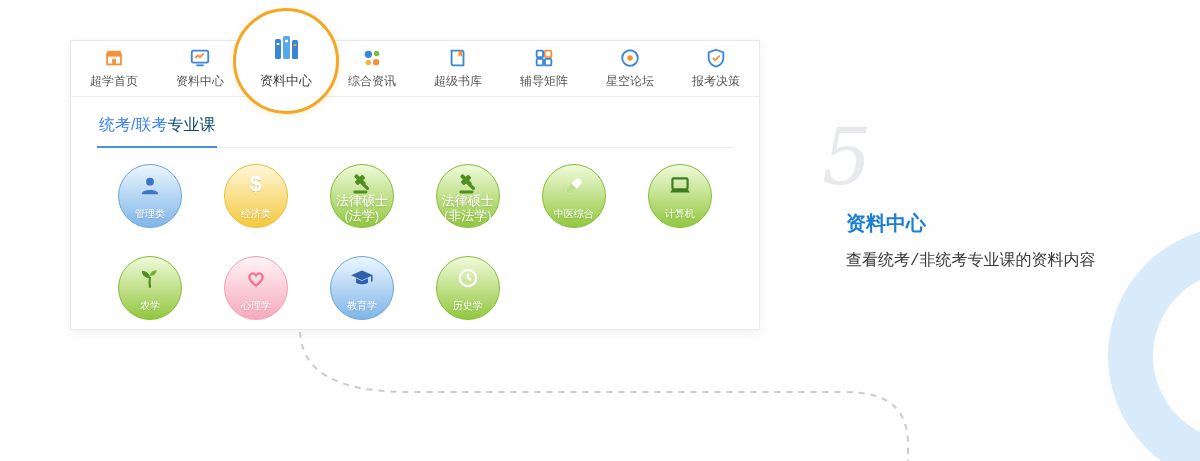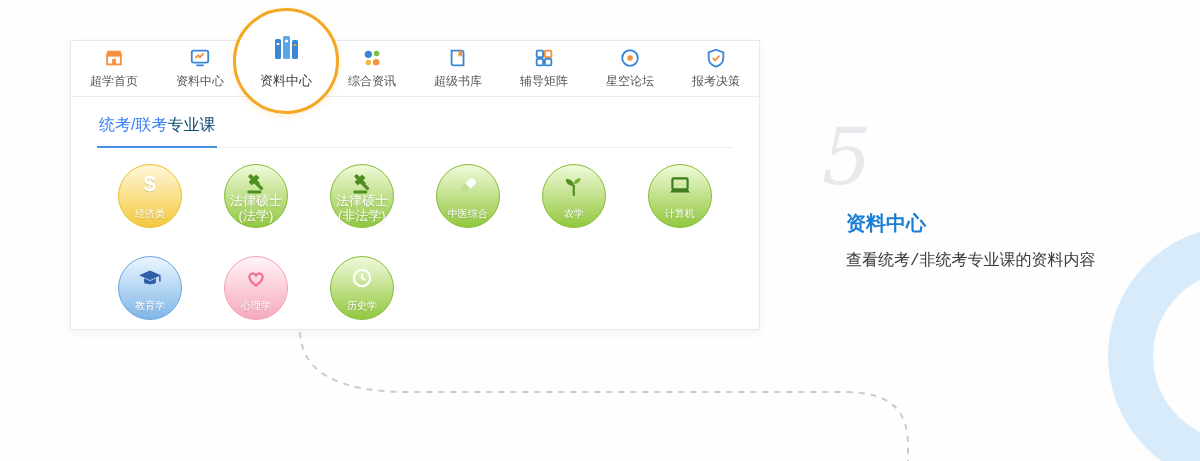--- a/index.html
+++ b/index.html
@@ -165,20 +165,31 @@
 
     <div class="panel">
       <div class="tab-row">
         <span class="tab">
           <span class="tab-part1">统考/联考</span><span class="tab-part2">专业课</span>
         </span>
       </div>
 
       <div class="cats">
 
+        <div class="cat">
+          <div class="cat-circle blue">
+            <span class="cat-icon">
+              <svg width="26" height="26" viewBox="0 0 24 24" fill="#3b76c2">
+                <circle cx="12" cy="8" r="3.6"></circle>
+                <path d="M4.5 19.5 c0 -5 15 -5 15 0 Z"></path>
+              </svg>
+            </span>
+            <span class="cat-label">管理类</span>
+          </div>
+        </div>
 
         <div class="cat">
           <div class="cat-circle yellow">
             <span class="cat-icon">
               <span class="glyph-dollar">$</span>
             </span>
             <span class="cat-label">经济类</span>
           </div>
         </div>
 
@@ -227,63 +238,63 @@
                 </g>
               </svg>
             </span>
             <span class="cat-label">中医综合</span>
           </div>
         </div>
 
         <div class="cat">
           <div class="cat-circle green">
             <span class="cat-icon">
+              <svg width="26" height="26" viewBox="0 0 24 24">
+                <rect x="5" y="5" width="14" height="10" rx="1.2" fill="none" stroke="#3f7d1f" stroke-width="2"></rect>
+                <path d="M3 18 h18 l-1.5 -2.5 h-15 Z" fill="#3f7d1f"></path>
+              </svg>
+            </span>
+            <span class="cat-label">计算机</span>
+          </div>
+        </div>
+
+        <div class="cat">
+          <div class="cat-circle green">
+            <span class="cat-icon">
               <svg width="26" height="26" viewBox="0 0 24 24" fill="#4f8f1f">
                 <path d="M12 21 c-.5 -4 -.5 -7 0 -10" stroke="#4f8f1f" stroke-width="2" fill="none"></path>
                 <path d="M12 12 C7 12 4.5 9 4.5 5.5 C9 5.5 12 8 12 12 Z"></path>
                 <path d="M12 10 C15.5 10 18 7.8 18 4.8 C14.5 4.8 12 7 12 10 Z" fill="#6fae2f"></path>
               </svg>
             </span>
             <span class="cat-label">农学</span>
           </div>
         </div>
 
         <div class="cat">
-          <div class="cat-circle green">
-            <span class="cat-icon">
-              <svg width="26" height="26" viewBox="0 0 24 24">
-                <rect x="5" y="5" width="14" height="10" rx="1.2" fill="none" stroke="#3f7d1f" stroke-width="2"></rect>
-                <path d="M3 18 h18 l-1.5 -2.5 h-15 Z" fill="#3f7d1f"></path>
-              </svg>
-            </span>
-            <span class="cat-label">计算机</span>
+          <div class="cat-circle pink">
+            <span class="cat-icon">
+              <svg width="26" height="26" viewBox="0 0 24 24" fill="none" stroke="#f2708e" stroke-width="2">
+                <path d="M12 19 C5.5 14.5 4.5 10 7.5 8.2 C9.5 7 11.5 8.5 12 9.5 C12.5 8.5 14.5 7 16.5 8.2 C19.5 10 18.5 14.5 12 19 Z"></path>
+              </svg>
+            </span>
+            <span class="cat-label">心理学</span>
           </div>
         </div>
 
         <div class="cat">
           <div class="cat-circle blue">
             <span class="cat-icon">
               <svg width="28" height="26" viewBox="0 0 24 24" fill="#2f5fa8">
                 <path d="M12 5 L22 9.5 12 14 2 9.5 Z"></path>
                 <path d="M6.5 12.2 V16 c0 2.4 11 2.4 11 0 v-3.8 L12 14.7 Z"></path>
                 <rect x="20.4" y="9.5" width="1.4" height="6" rx="0.7"></rect>
               </svg>
             </span>
             <span class="cat-label">教育学</span>
-          </div>
-        </div>
-
-        <div class="cat">
-          <div class="cat-circle pink">
-            <span class="cat-icon">
-              <svg width="26" height="26" viewBox="0 0 24 24" fill="none" stroke="#f2708e" stroke-width="2">
-                <path d="M12 19 C5.5 14.5 4.5 10 7.5 8.2 C9.5 7 11.5 8.5 12 9.5 C12.5 8.5 14.5 7 16.5 8.2 C19.5 10 18.5 14.5 12 19 Z"></path>
-              </svg>
-            </span>
-            <span class="cat-label">心理学</span>
           </div>
         </div>
 
         <div class="cat">
           <div class="cat-circle green">
             <span class="cat-icon">
               <svg width="26" height="26" viewBox="0 0 24 24" fill="none" stroke="#fff" stroke-width="2">
                 <circle cx="12" cy="12" r="7.5"></circle>
                 <path d="M12 8 V12 L15 13.8"></path>
               </svg>

